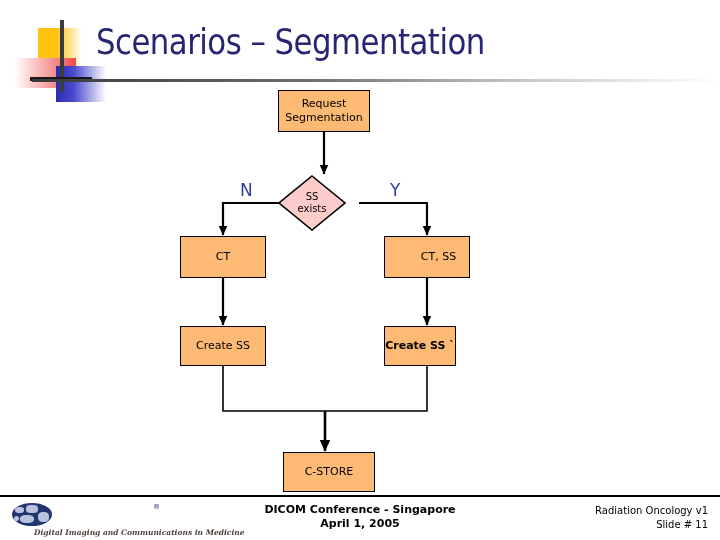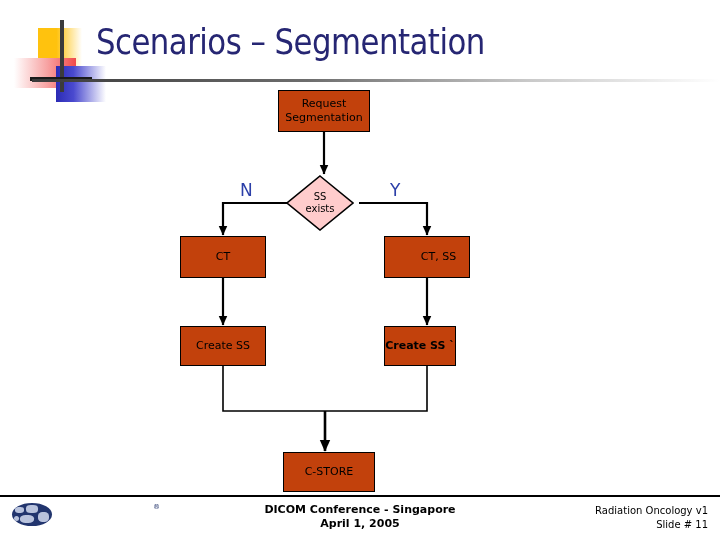--- a/index.html
+++ b/index.html
@@ -63,42 +63,42 @@
     background: linear-gradient(to right, #3a3a3a 0%, #6d6d6d 40%, #c9c9c9 72%, #ffffff 100%);
   }
 
   
   #chart { position: absolute; left: 0; top: 0; width: 720px; height: 500px; }
 
   .node {
     position: absolute;
     box-sizing: border-box;
     border: 1.5px solid #000000;
-    background: #c2410c;
+    background: #fdba74;
     display: flex;
     align-items: center;
     justify-content: center;
     text-align: center;
     font-size: 11px;
     color: #000000;
     line-height: 1.25;
     font-family: "DejaVu Sans", sans-serif;
   }
 
   #node-request { left: 278px; top: 90px;  width: 92px;  height: 42px; }
   #node-ct      { left: 180px; top: 236px; width: 86px;  height: 42px; }
   #node-ctss    { left: 384px; top: 236px; width: 86px;  height: 42px; padding-left: 23px; }
   #node-create  { left: 180px; top: 326px; width: 86px;  height: 40px; }
   #node-create2 { left: 384px; top: 326px; width: 72px;  height: 40px; font-weight: bold; }
   #node-cstore  { left: 283px; top: 452px; width: 92px;  height: 40px; }
 
   
   #node-diamond {
     position: absolute;
-    left: 286px; top: 175px;
+    left: 278px; top: 175px;
     width: 68px; height: 56px;
   }
   #node-diamond .diamond-shape {
     position: absolute; inset: 0;
   }
   #node-diamond .diamond-label {
     position: absolute; inset: 0;
     display: flex; align-items: center; justify-content: center;
     text-align: center;
     font-size: 10px; line-height: 1.25;
@@ -243,20 +243,21 @@
 
     <div id="logo">
       <div id="logo-globe">
         <div class="gl" style="left:3px;  top:4px;  width:9px;  height:6px;  border-radius:40%;"></div>
         <div class="gl" style="left:14px; top:2px;  width:12px; height:8px;  border-radius:40%;"></div>
         <div class="gl" style="left:8px;  top:12px; width:14px; height:8px;  border-radius:40%;"></div>
         <div class="gl" style="left:26px; top:9px;  width:11px; height:10px; border-radius:40%;"></div>
         <div class="gl" style="left:2px;  top:13px; width:5px;  height:5px;  border-radius:50%;"></div>
       </div>
       <div id="logo-reg">®</div>
+      <div id="logo-tag">Digital Imaging and Communications in Medicine</div>
     </div>
 
     <div id="footer-center">
       <div>DICOM Conference - Singapore</div>
       <div>April 1, 2005</div>
     </div>
 
     <div id="footer-right">
       <div>Radiation Oncology  v1</div>
       <div>Slide # 11</div>

